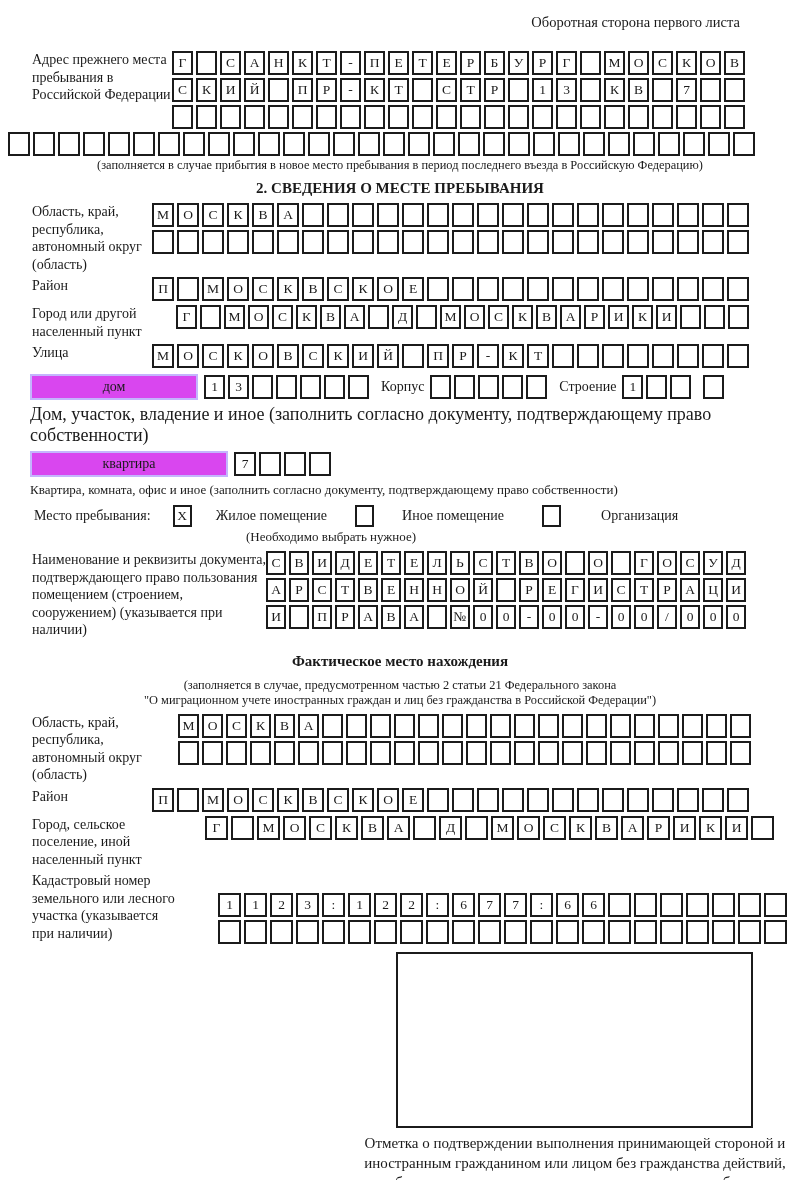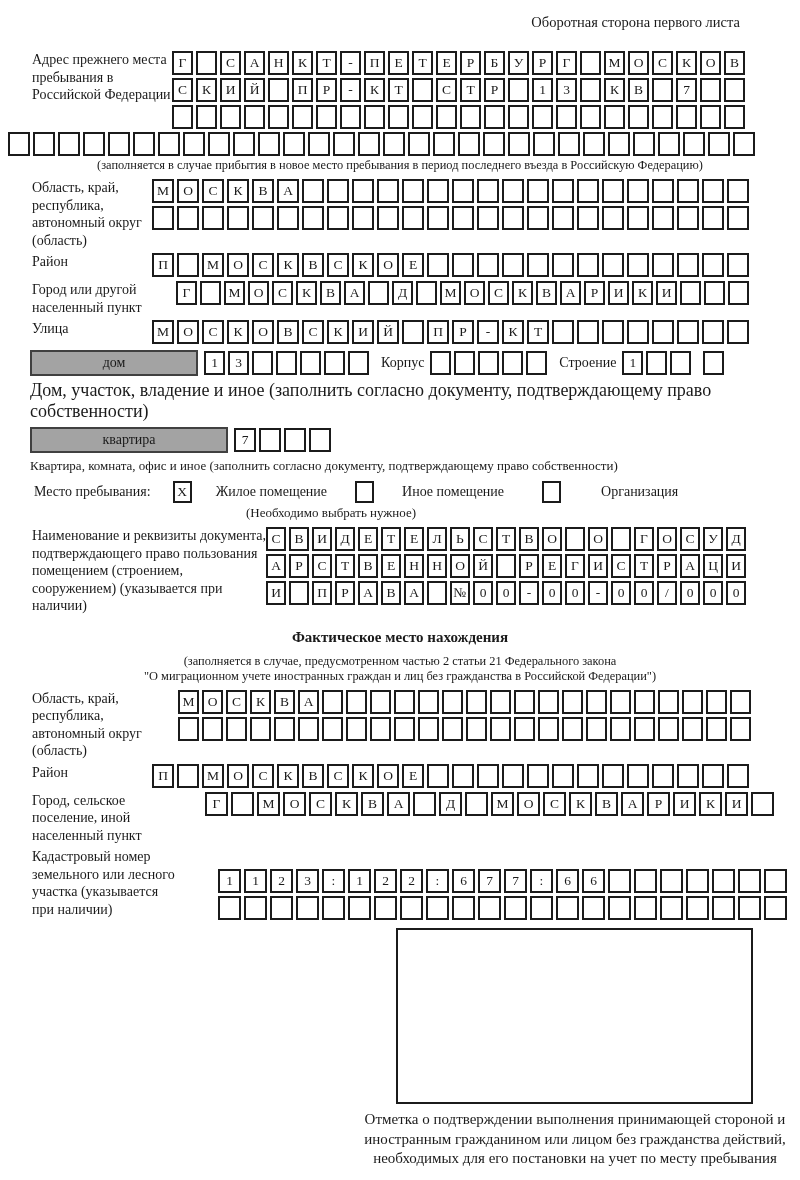--- a/index.html
+++ b/index.html
@@ -13,22 +13,22 @@
   .field{display:flex;align-items:flex-start;}
   .flabel{font-size:14px;line-height:1.25;flex:0 0 auto;}
   .rows{display:flex;flex-direction:column;gap:3px;}
   .boxes{display:flex;gap:3px;}
   .cell{
     flex:0 0 auto;width:var(--cw,21px);height:24px;box-sizing:border-box;
     border:2px solid #1b1b1b;display:flex;align-items:center;justify-content:center;
     font-size:13.5px;background:#fff;
   }
   .widebox{
-    box-sizing:border-box;border:2px solid #404040;height:26px;
-    display:flex;align-items:center;justify-content:center;font-size:14px;background:#a3a3a3;
+    box-sizing:border-box;border:2px solid #c4b5fd;height:26px;
+    display:flex;align-items:center;justify-content:center;font-size:14px;background:#d946ef;
   }
   .caption{font-size:12.4px;}
   .caption-center{text-align:center;}
   .sec-title{text-align:center;font-weight:bold;font-size:15px;}
   .inline-lbl{font-size:14px;align-self:center;}
   .chkrow{display:flex;align-items:center;font-size:14px;}
   .chk{
     width:19px;height:22px;box-sizing:border-box;border:2px solid #1b1b1b;
     display:flex;align-items:center;justify-content:center;font-size:13.5px;background:#fff;flex:0 0 auto;
   }
@@ -158,20 +158,21 @@
       <div class="cell"></div>
       <div class="cell"></div>
       <div class="cell"></div>
       <div class="cell"></div>
       <div class="cell"></div>
       <div class="cell"></div>
       <div class="cell"></div>
     </div>
   <div class="caption caption-center" style="margin-top:2px;">(заполняется в случае прибытия в новое место пребывания в период последнего въезда в Российскую Федерацию)</div>
 
+  <div class="sec-title" style="margin-top:7px;">2. СВЕДЕНИЯ О МЕСТЕ ПРЕБЫВАНИЯ</div>
 
   <div class="field" style="margin-top:6px;">
     <div class="flabel" style="width:144px;padding-left:24px;box-sizing:border-box;">Область, край, республика, автономный округ (область)</div>
     <div class="rows">
       <div class="boxes" style="--cw:22px">
           <div class="cell">М</div>
           <div class="cell">О</div>
           <div class="cell">С</div>
           <div class="cell">К</div>
           <div class="cell">В</div>

